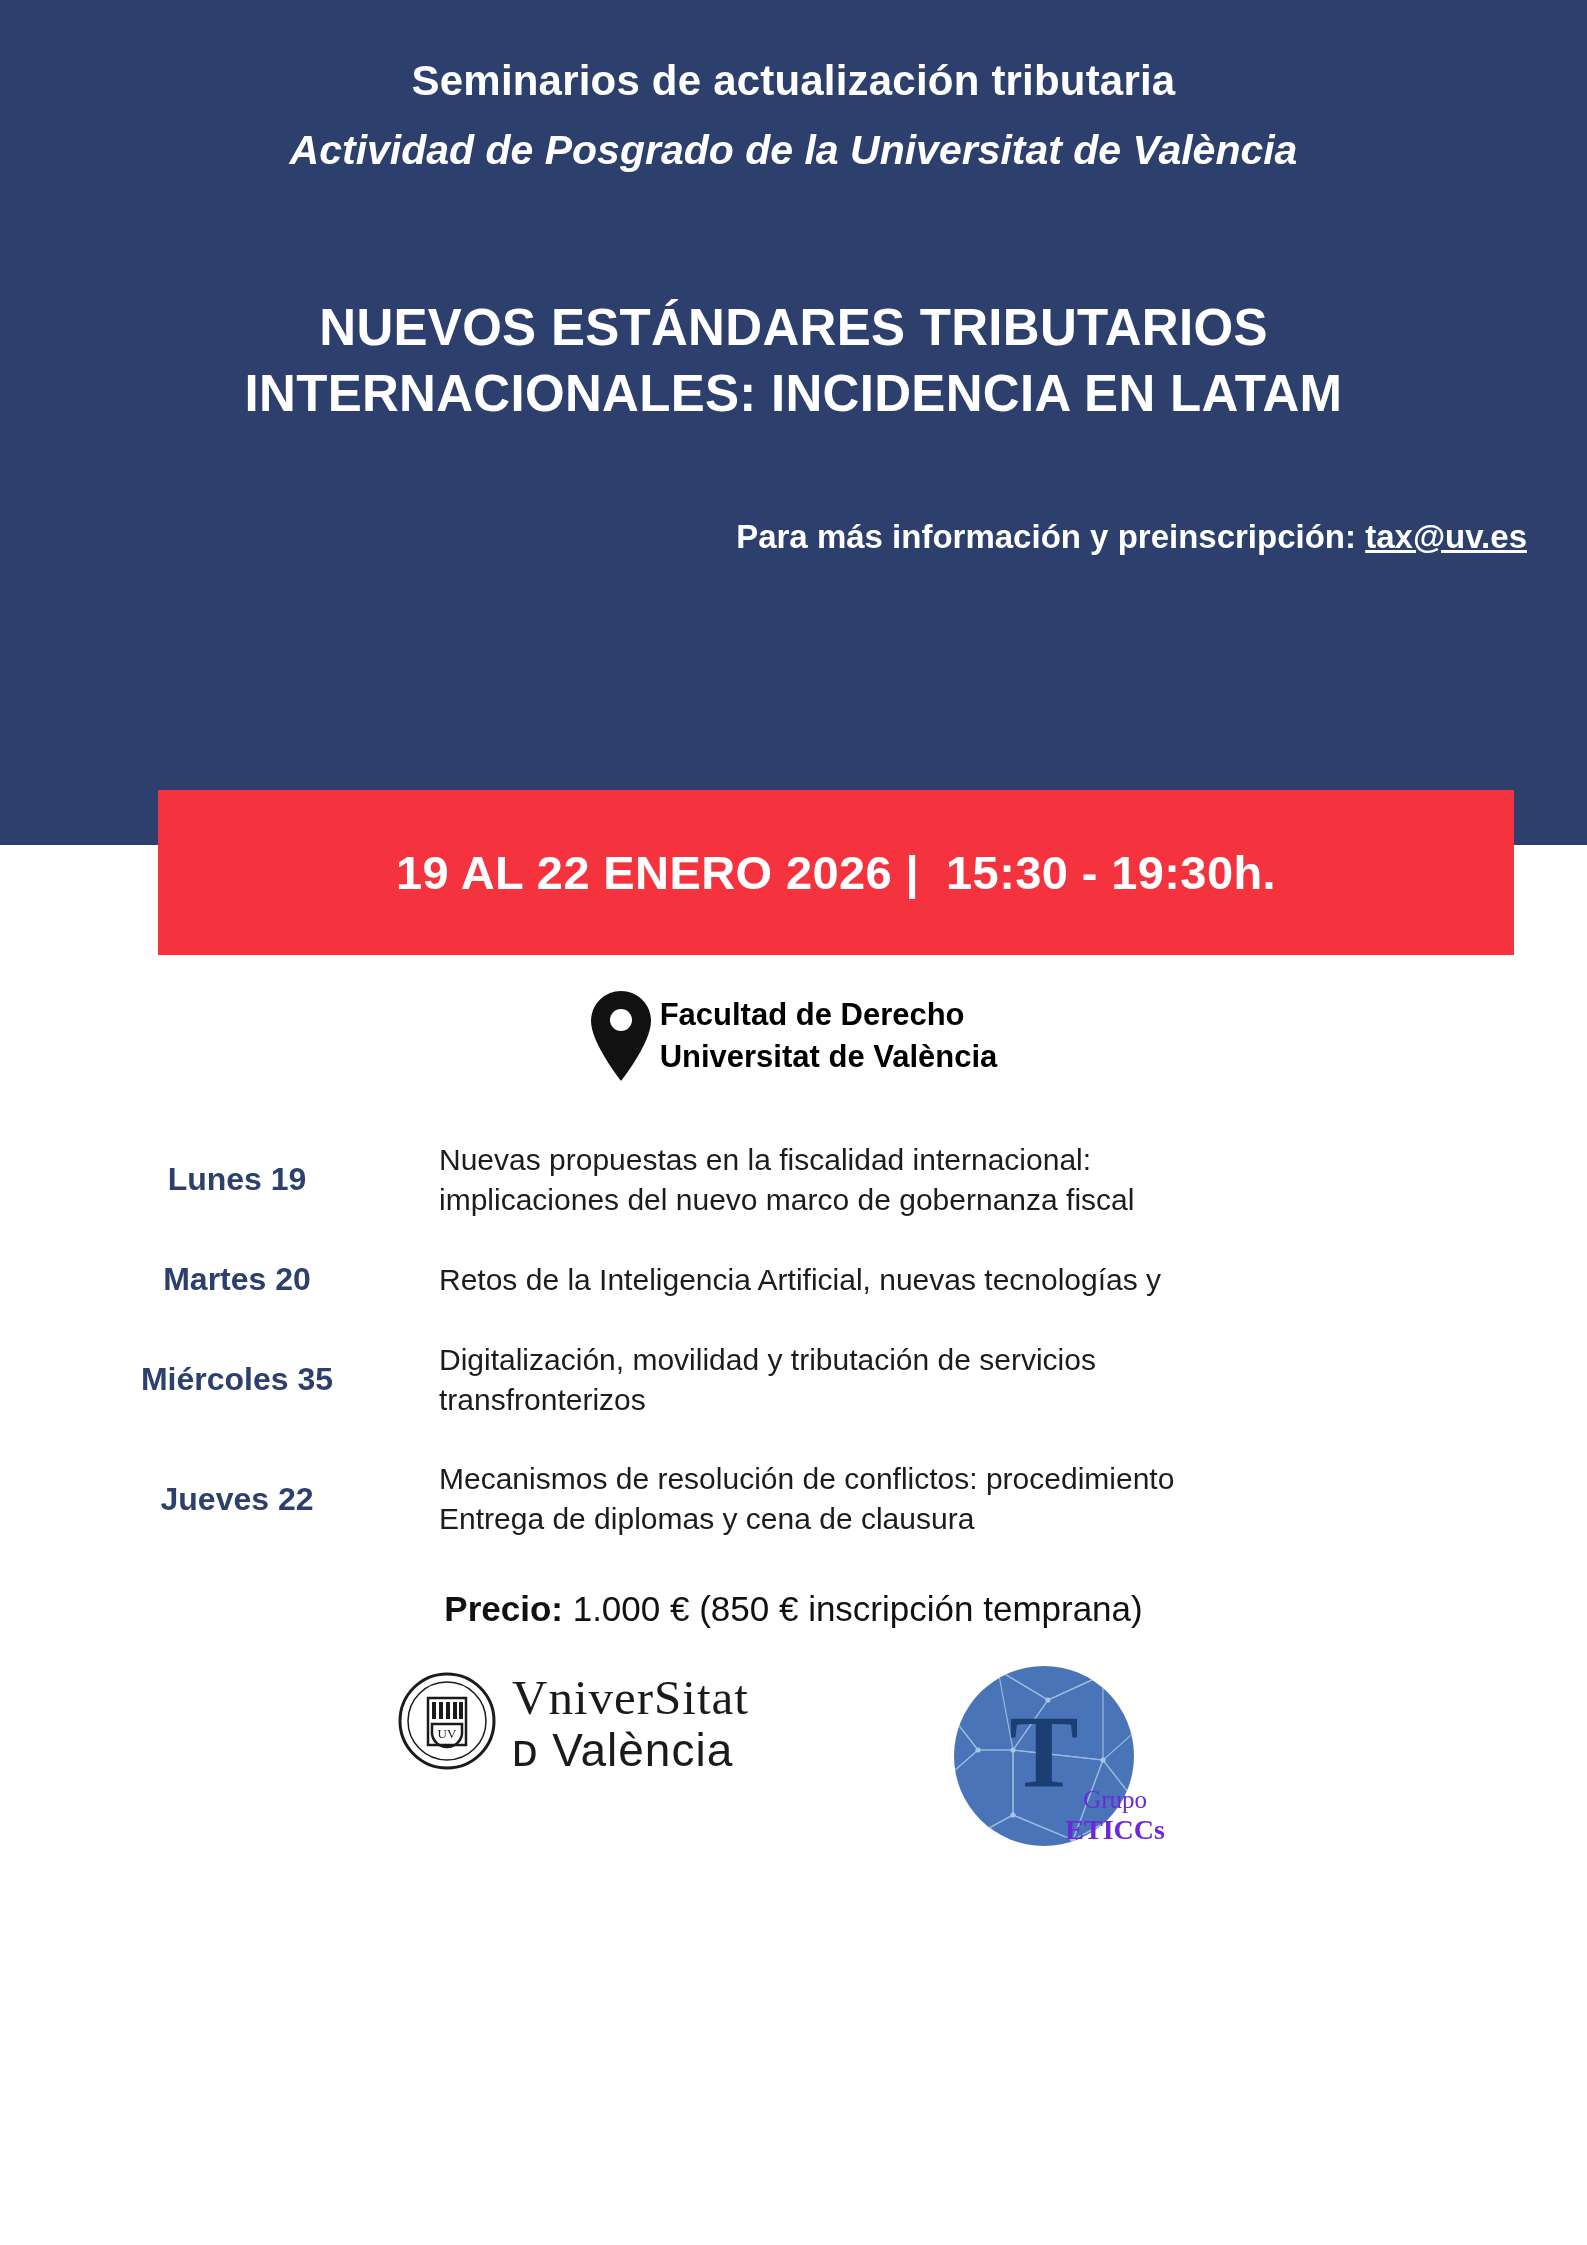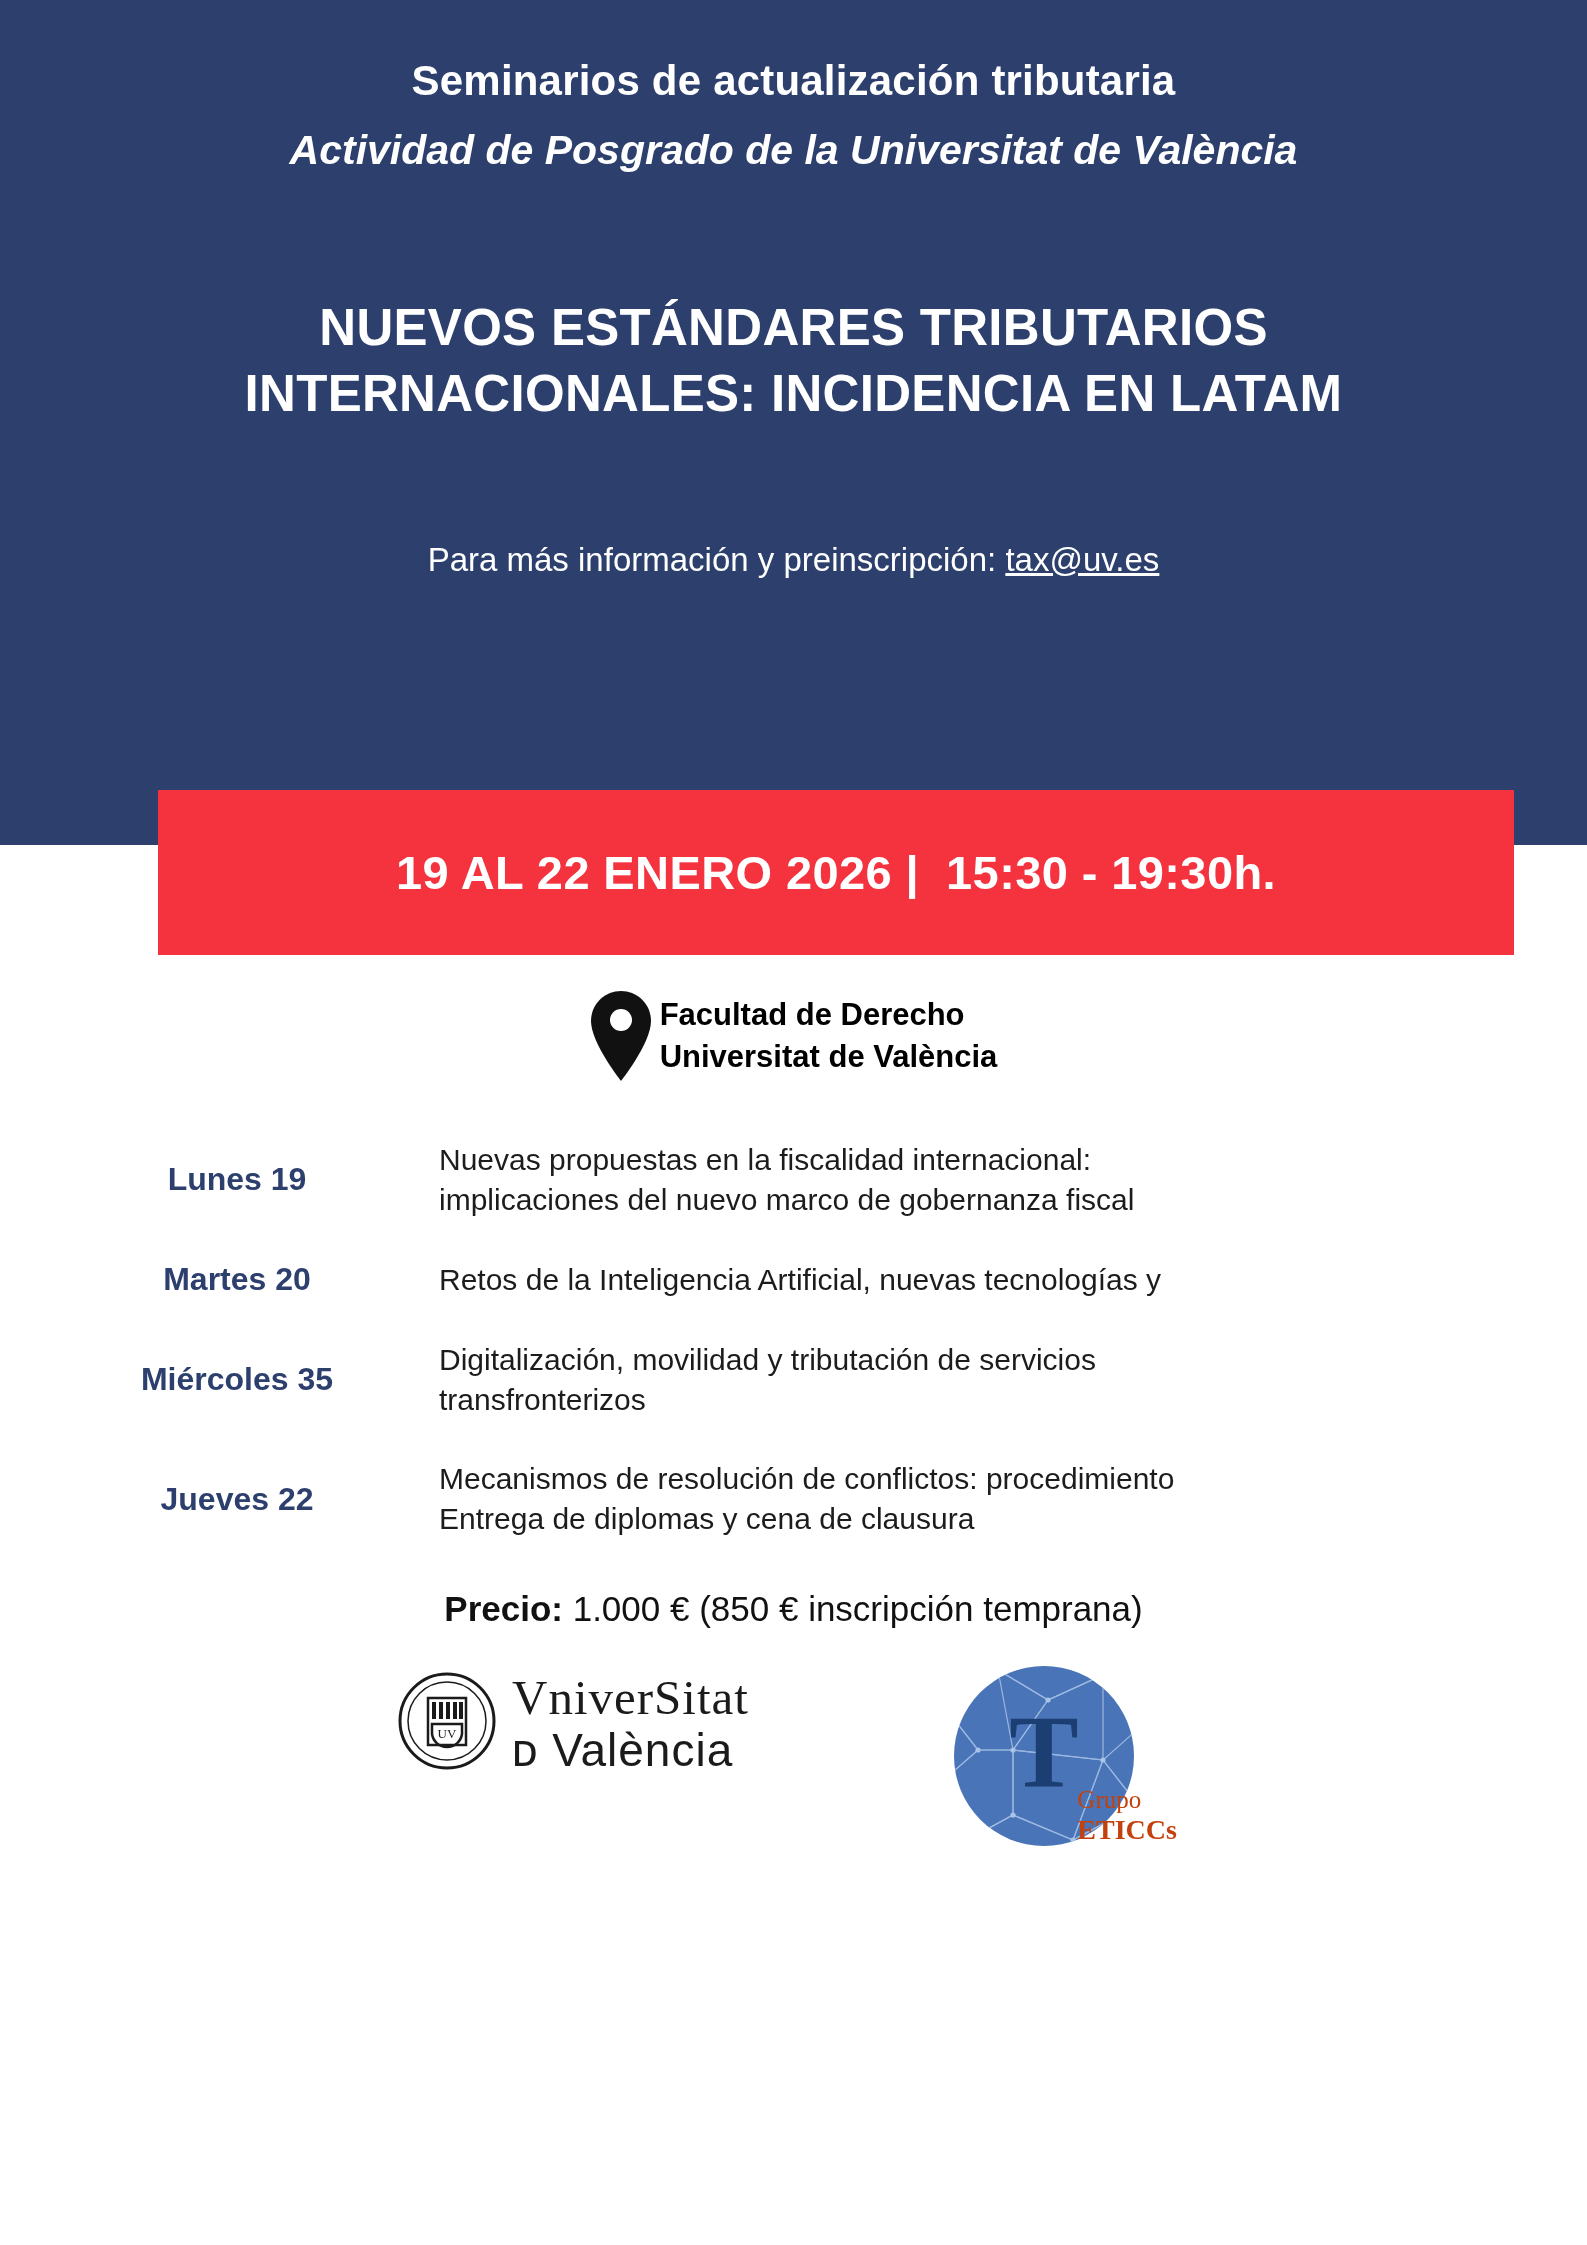--- a/index.html
+++ b/index.html
@@ -40,23 +40,24 @@
     margin-top: 19px;
   }
   .main-title {
     margin-top: 120px;
     font-size: 51px;
     font-weight: bold;
     line-height: 1.28;
     letter-spacing: 0.3px;
   }
   .contact-line {
-    margin-top: 115px;
+    margin-top: 92px;
     font-size: 33px;
-    font-weight: normal;
+    font-weight: bold;
+    text-align: right;
   }
   .contact-email {
     color: #ffffff;
     text-decoration: underline;
   }
 
   
   .date-bar {
     position: absolute;
     top: 790px;
@@ -177,25 +178,25 @@
     text-align: center;
   }
   .eticcs-circle {
     width: 182px;
     height: 182px;
     margin: 0 auto;
     display: block;
   }
   .eticcs-caption {
     position: absolute;
-    right: 12px;
+    right: 24px;
     bottom: 2px;
-    text-align: left;
+    text-align: center;
     font-family: "Liberation Serif", serif;
-    color: #c2410c;
+    color: #6d28d9;
     line-height: 1.12;
   }
   .eticcs-grupo { font-size: 25px; }
   .eticcs-name { font-size: 28px; font-weight: bold; }
 </style>
 </head>
 <body>
 
 <div class="header">
   <div class="seminar-line1">Seminarios de actualización tributaria</div>

